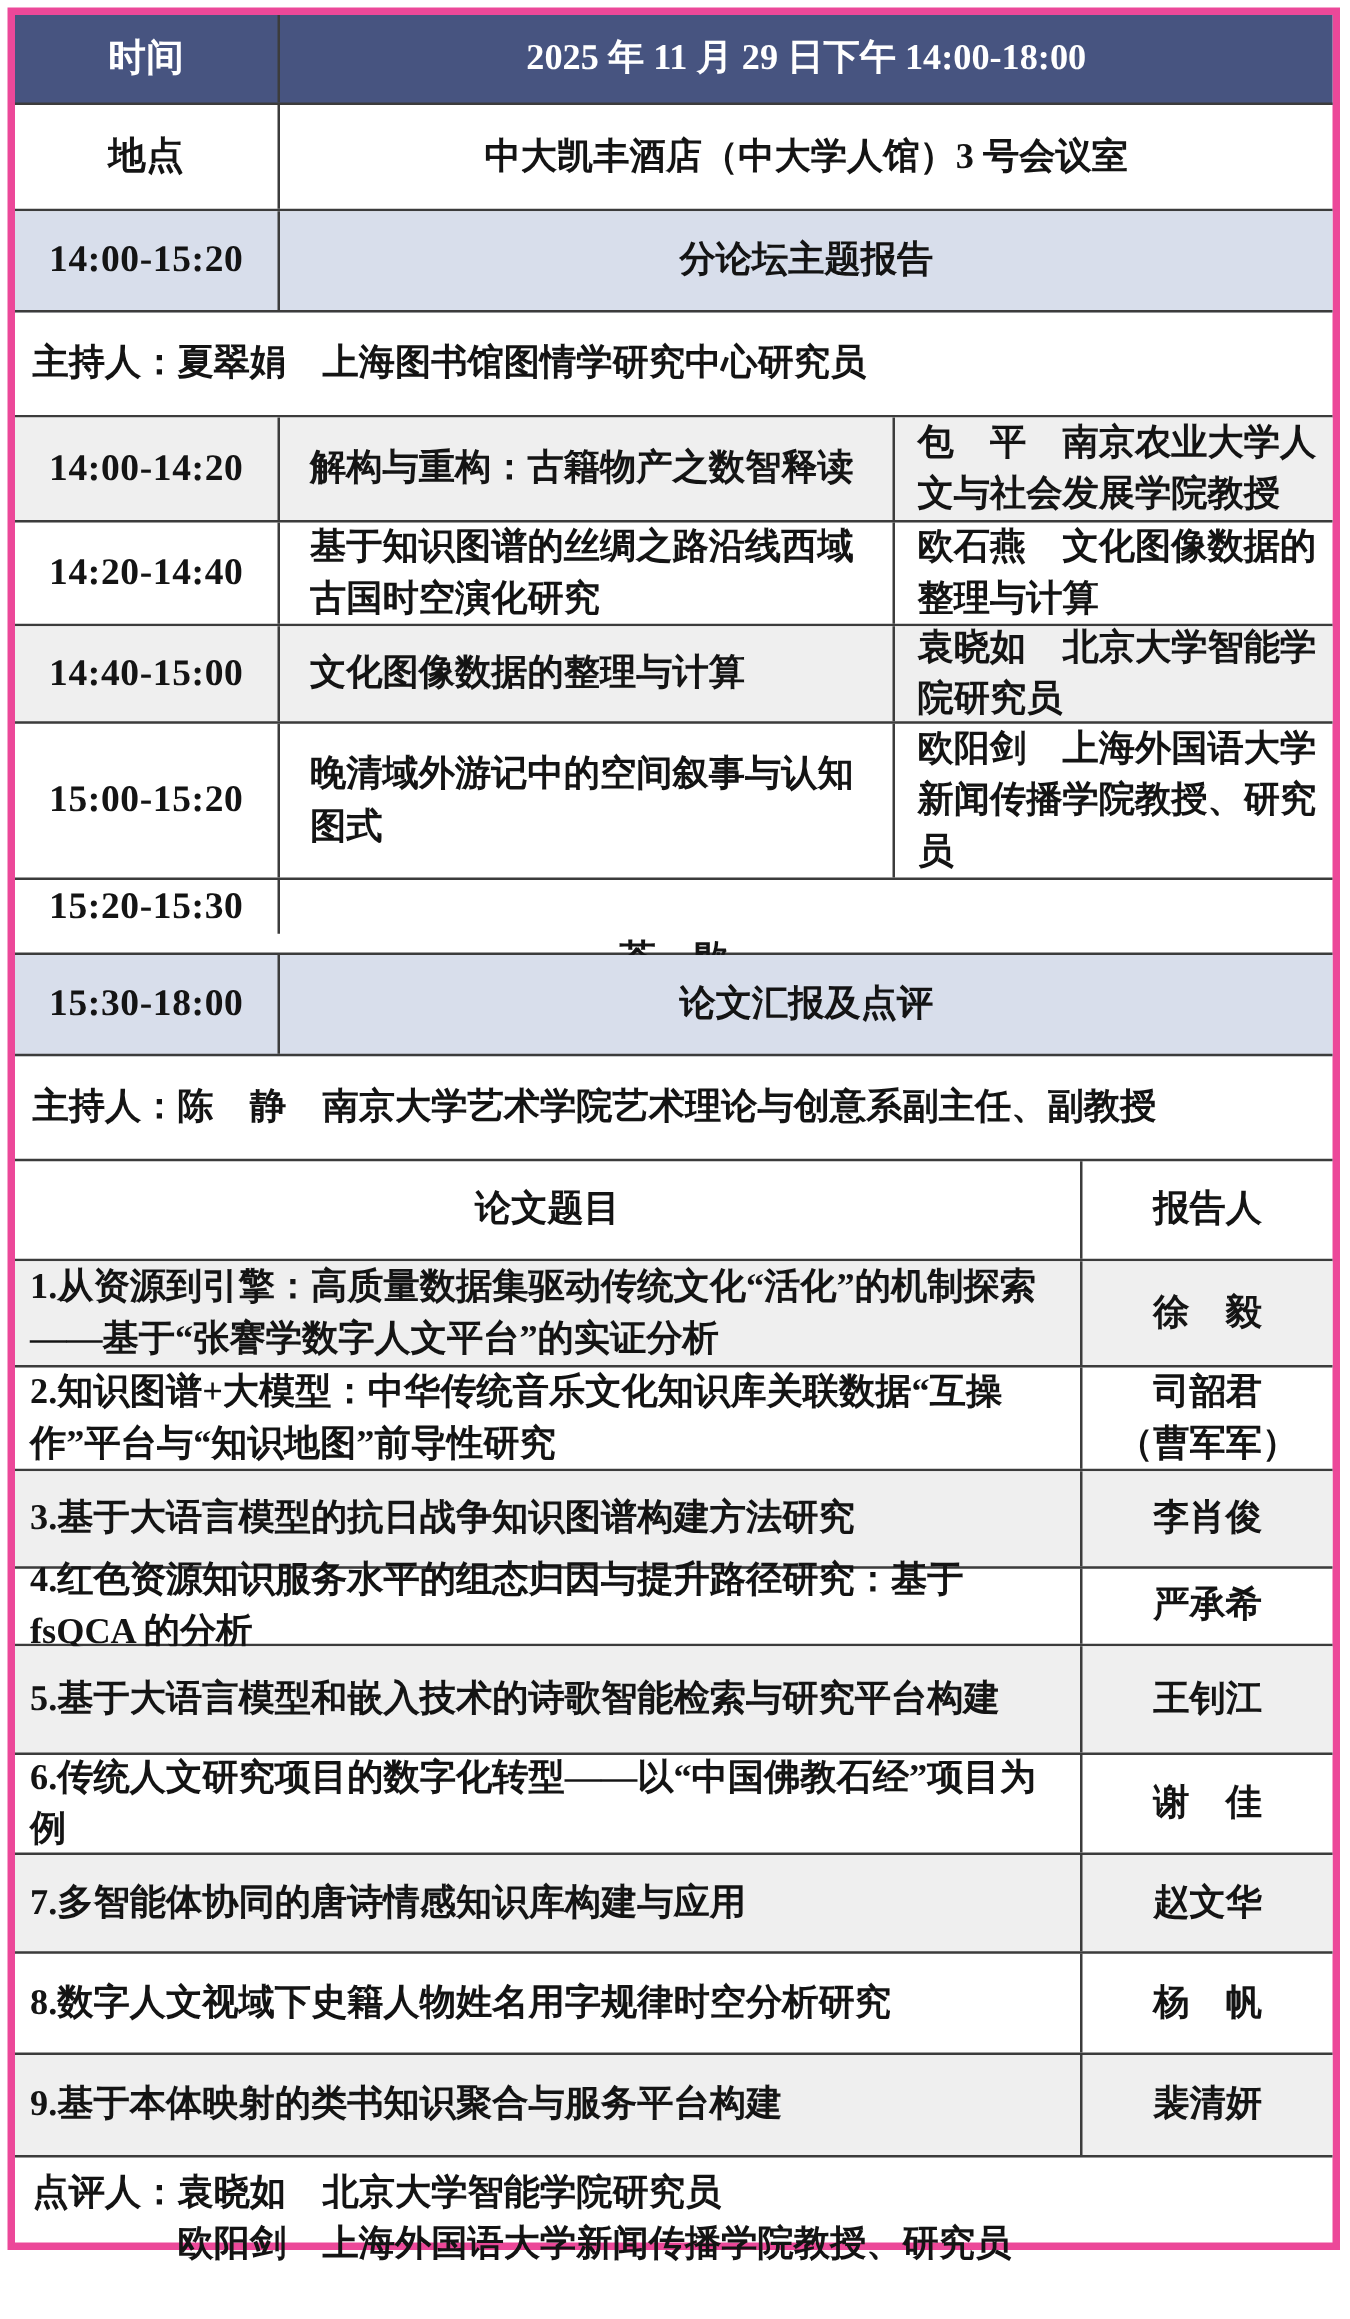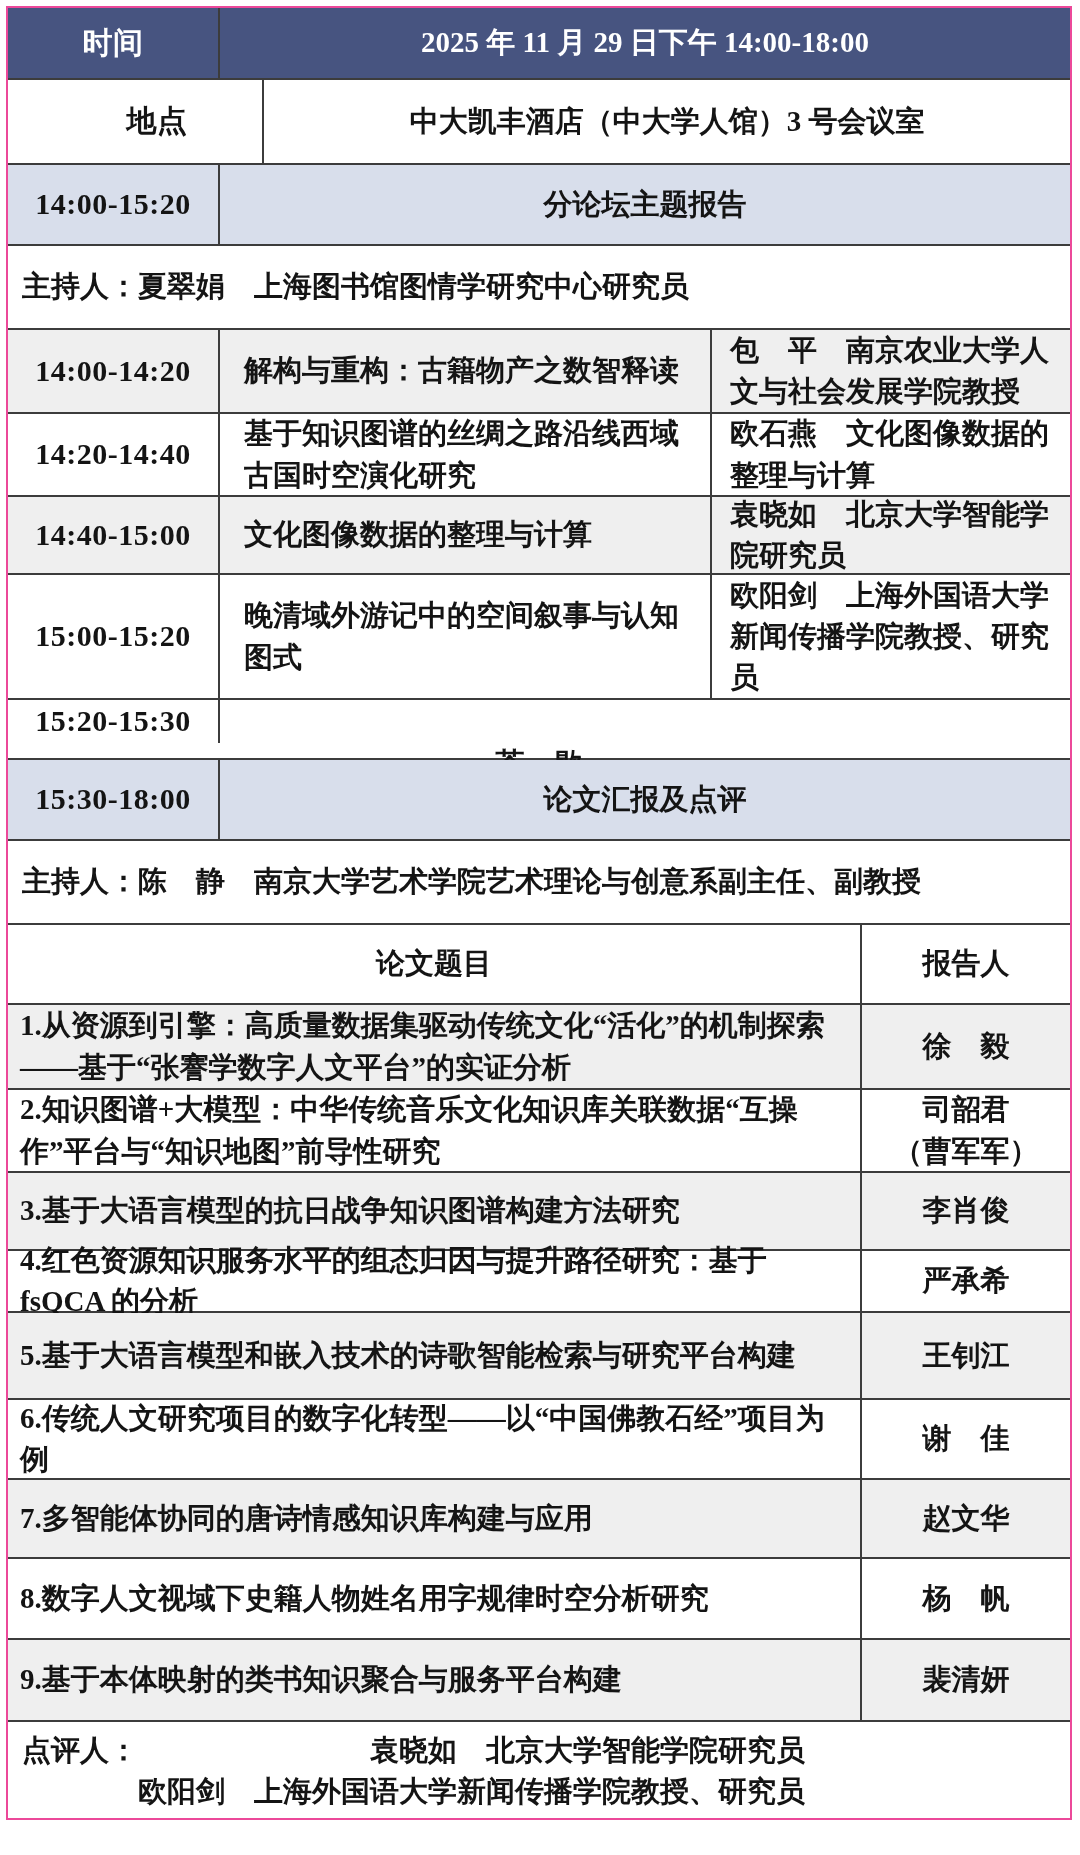--- a/index.html
+++ b/index.html
@@ -7,21 +7,21 @@
     position:relative;
     width:1080px;height:1855px;
     background:#ffffff;
     overflow:hidden;
     font-family:"Liberation Serif","DejaVu Serif",serif;
     font-weight:bold;
     color:#141414;
   }
   .tbl{
     position:absolute;left:6px;top:6px;width:1066px;
-    border:2px solid #ec4899;
+    border:6px solid #ec4899;
     box-sizing:border-box;
     display:flex;flex-direction:column;
     background:#ffffff;
   }
   .row{
     display:flex;flex-direction:row;align-items:stretch;
     border-bottom:2px solid #3c3c3c;
     box-sizing:border-box;
   }
   .row:last-child{border-bottom:none;}
@@ -32,28 +32,28 @@
   }
   .br{border-right:2px solid #3c3c3c;}
   .c-time{width:212px;justify-content:center;text-align:center;font-size:30px;letter-spacing:.5px;}
   .c-wide{flex:1;justify-content:center;text-align:center;}
   .c-title{width:492px;justify-content:flex-start;padding:4px 14px 4px 24px;}
   .c-speaker{flex:1;justify-content:flex-start;padding:4px 8px 4px 18px;}
   .c-full{flex:1;justify-content:flex-start;padding:6px 14px;}
   .c-ptitle{width:854px;justify-content:flex-start;padding:4px 16px 4px 12px;}
   .c-pname{flex:1;justify-content:center;text-align:center;white-space:pre-line;}
   
-  .h-head{height:72px;}   .h-venue{height:85px;padding-left:44px;}  .h-banner{height:81px;}
+  .h-head{height:72px;}   .h-venue{height:85px;}  .h-banner{height:81px;}
   .h-host{height:84px;}   .h-t1{height:84px;}     .h-t2{height:83px;}
   .h-t3{height:78px;}     .h-t4{height:125px;}    .h-tea{height:60px;flex-direction:column;}
   .h-host2{height:84px;}  .h-ph{height:80px;}
   .h-p1{height:85px;}  .h-p2{height:83px;}  .h-p3{height:78px;}
   .h-p4{height:62px;}  .h-p5{height:87px;}  .h-p6{height:80px;}
   .h-p7{height:79px;}  .h-p8{height:81px;}  .h-p9{height:82px;}
-  .h-rev{height:96px;text-align:right;}
+  .h-rev{height:68px;}
   
   .bg-head{background:#475480;color:#ffffff;}
   .bg-banner{background:#d8deeb;}
   .bg-shade{background:#efefef;}
   .reviewer-wrap{display:flex;flex-direction:row;align-items:flex-start;font-size:29px;line-height:1.42;}
   .reviewer-lines{display:flex;flex-direction:column;}
 </style>
 </head>
 <body>
 

